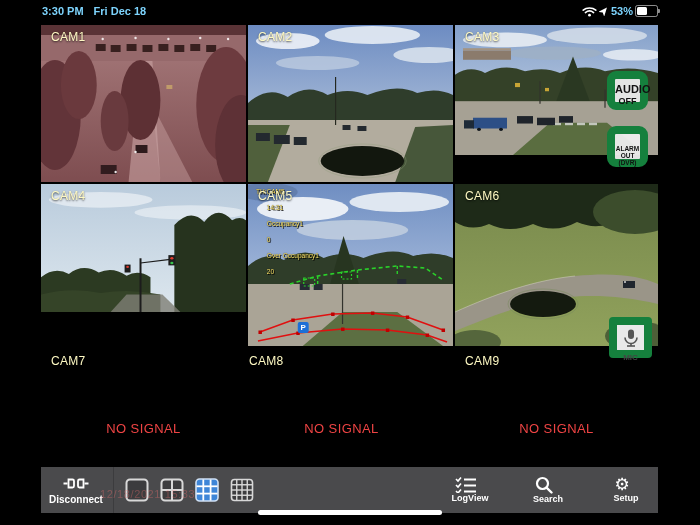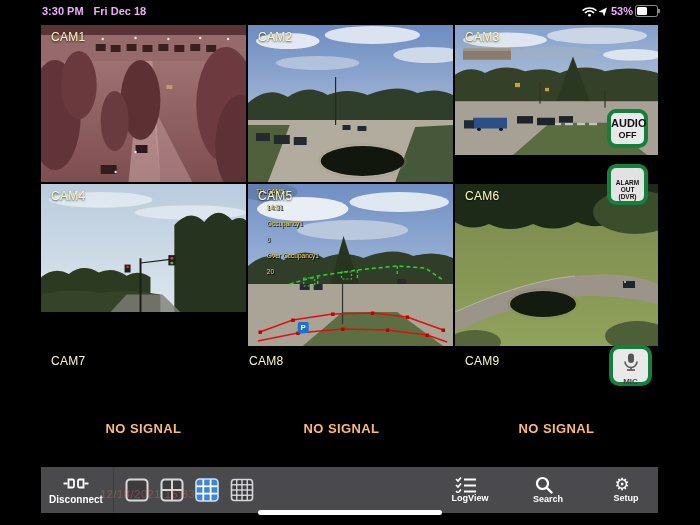--- a/index.html
+++ b/index.html
@@ -1,48 +1,48 @@
 <!DOCTYPE html>
 <html><head>
 <meta charset="utf-8">
 <style>
   html,body{margin:0;padding:0;background:#000;}
   .screen{position:relative;width:700px;height:525px;background:#000;
     font-family:"Liberation Sans",sans-serif;overflow:hidden;}
 
   
-  .statusbar{position:absolute;left:0;top:0;width:700px;height:28px;color:#f0abfc;}
+  .statusbar{position:absolute;left:0;top:0;width:700px;height:28px;color:#7dd3fc;}
   .sb-left{position:absolute;left:42px;top:5px;font-size:11px;font-weight:bold;display:flex;gap:10px;}
   .sb-right{position:absolute;right:42px;top:5px;display:flex;align-items:center;gap:2px;font-size:11px;font-weight:bold;}
   .batt{position:relative;width:21px;height:10px;border:1px solid rgba(255,255,255,.55);border-radius:2.5px;}
   .batt-fill{position:absolute;left:1px;top:1px;bottom:1px;background:#fff;border-radius:1.5px;}
   .batt-nub{position:absolute;right:-3px;top:3px;width:2px;height:4px;background:rgba(255,255,255,.55);border-radius:0 1px 1px 0;}
 
   
   .tile{position:absolute;overflow:hidden;background:#000;}
   .tile svg.scene{position:absolute;left:0;top:0;width:100%;height:100%;display:block;}
   .cam-label{position:absolute;left:10px;top:5px;color:#fef9c3;font-size:12px;letter-spacing:.3px;
     text-shadow:0 1px 2px rgba(0,0,0,.7);}
-  .no-signal-text{position:absolute;left:0;right:0;top:72px;text-align:center;color:#fdba74;
-    font-size:13px;font-weight:700;letter-spacing:.4px;}
+  .no-signal-text{position:absolute;left:0;right:0;top:72px;text-align:center;color:#ef4444;
+    font-size:13px;font-weight:400;letter-spacing:.4px;}
   .osd{position:absolute;left:8px;top:4px;color:#ffe76a;font-size:6.5px;line-height:8px;
     text-shadow:0 0 1px #000,1px 1px 0 #000;white-space:pre;}
 
   
-  .side-btn{position:absolute;background:rgba(238,238,238,.95);border:4px solid #15803d;
-    border-radius:9px;color:#111;text-align:center;box-sizing:border-box;z-index:5;cursor:pointer;margin-top:38px;}
+  .side-btn{position:absolute;background:rgba(238,238,238,.95);border:8px solid #15803d;
+    border-radius:9px;color:#111;text-align:center;box-sizing:border-box;z-index:5;cursor:pointer;}
   .side-btn .l1{display:block;font-weight:bold;}
   .side-btn .l2{display:block;font-weight:bold;}
   .btn-audio{left:607px;top:71px;width:41px;height:39px;padding-top:4px;}
   .btn-audio .l1{font-size:11px;}
   .btn-audio .l2{font-size:9px;margin-top:1px;}
   .btn-alarm{left:607px;top:126px;width:41px;height:41px;padding-top:11px;}
   .btn-alarm .l1{font-size:6.5px;}
   .btn-alarm .l2{font-size:6.5px;}
-  .btn-mic{left:609px;top:307px;width:43px;height:41px;border-radius:10px;background:#e9e9e9;padding-top:3px;}
+  .btn-mic{left:609px;top:317px;width:43px;height:41px;border-radius:4px;background:#e9e9e9;padding-top:3px;}
   .btn-mic .mic-label{display:block;font-size:8px;font-weight:bold;color:#444;margin-top:1px;}
 
   
   .toolbar{position:absolute;left:41px;top:467px;width:617px;height:46px;background:#4a4a4c;
     display:flex;align-items:center;z-index:6;}
   .disconnect-btn{width:70px;text-align:center;color:#fff;cursor:pointer;}
   .disconnect-btn .lbl{display:block;font-size:10px;font-weight:bold;margin-top:-1px;}
   .tb-divider{width:1px;align-self:stretch;background:#3c3c3e;margin:0 6px 0 2px;}
   .layout-buttons{display:flex;gap:9px;margin-left:4px;align-items:center;}
   .layout-btn{width:26px;height:26px;cursor:pointer;}

